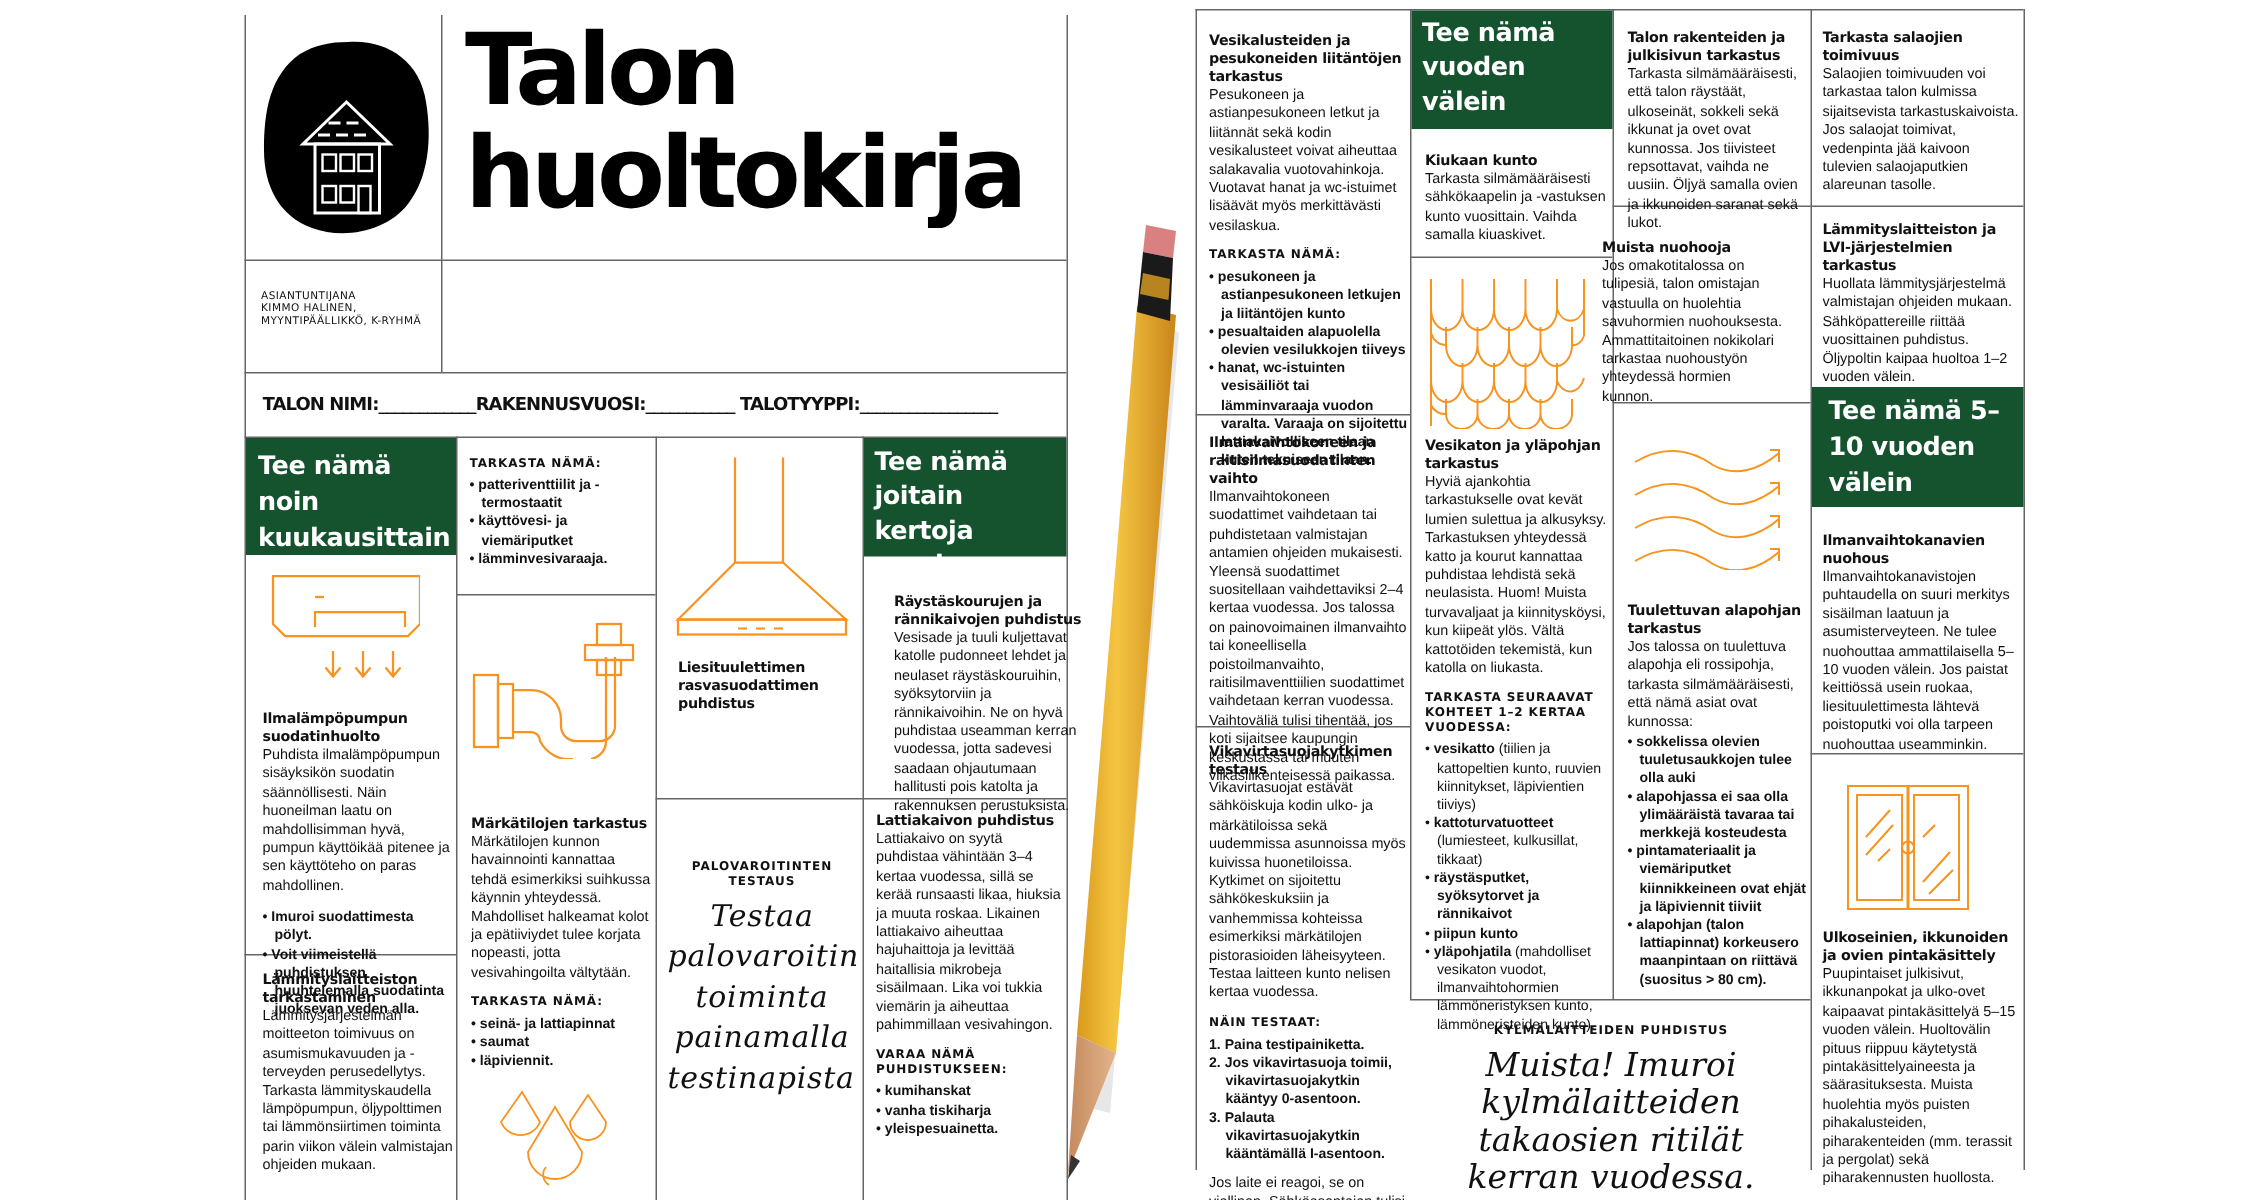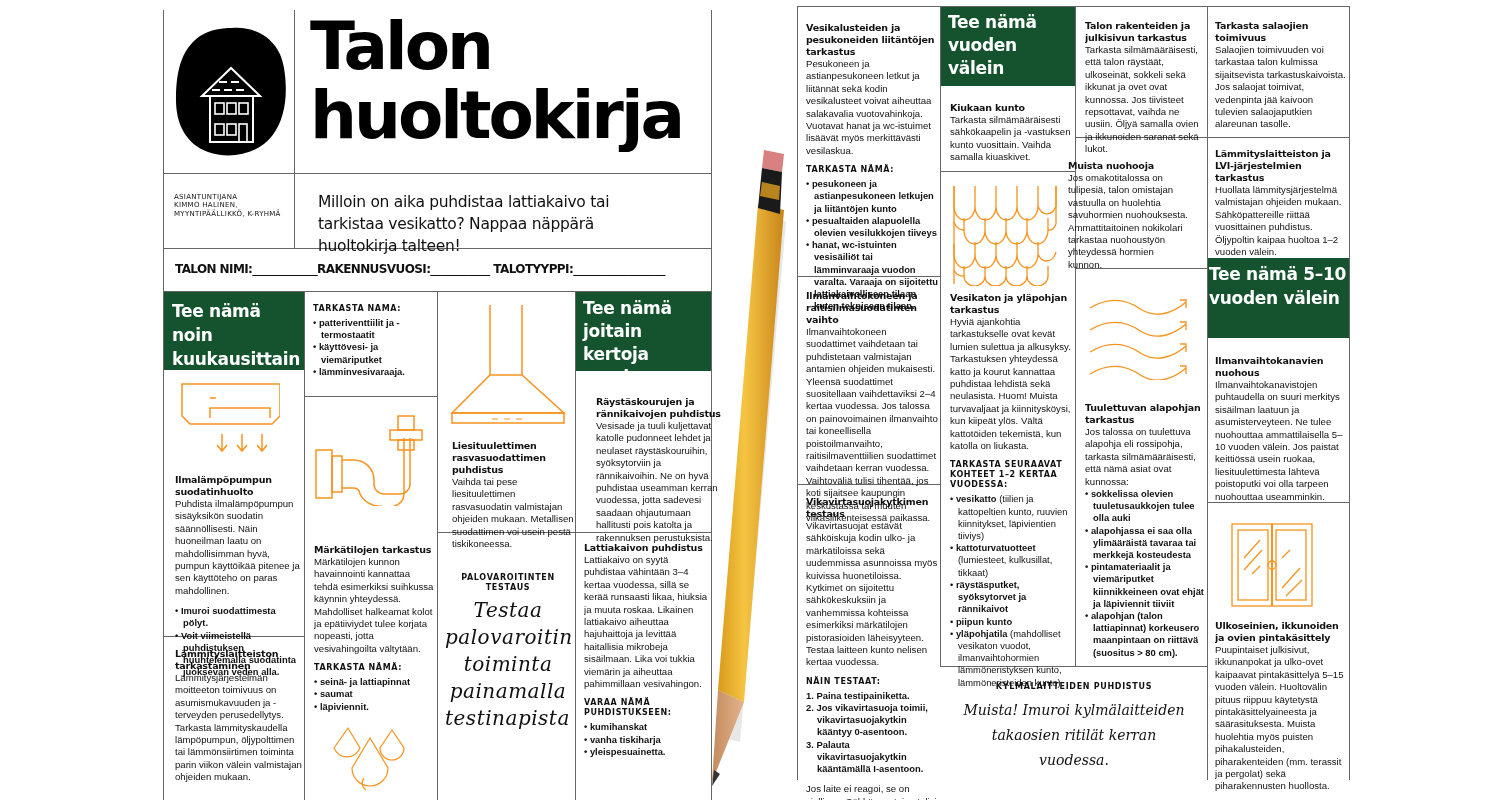--- a/index.html
+++ b/index.html
@@ -71,21 +71,20 @@
     <div style="font-size:66px; line-height:66px;">Talon</div>
     <div style="font-size:66px; line-height:72px;">huoltokirja</div>
   </div>
 
   <div class="cell" style="left:174px; top:193px; width:122px; font-size:7px; line-height:8.4px; letter-spacing:0.3px; font-family:'DejaVu Sans', sans-serif;">
     <div>ASIANTUNTIJANA</div>
     <div>KIMMO HALINEN,</div>
     <div>MYYNTIPÄÄLLIKKÖ, K-RYHMÄ</div>
   </div>
 
-  <div class="cell" style="left:318px; top:191px; width:340px; font-size:15.5px; line-height:22px; font-family:'DejaVu Sans', sans-serif; font-weight:normal; letter-spacing:-0.3px;">Milloin on aika puhdistaa lattiakaivo tai tarkistaa vesikatto? Nappaa näppärä huoltokirja talteen!</div>
 
   <div class="cell" style="left:175px; top:262px; width:530px; font-size:12px; font-weight:bold; font-family:'DejaVu Sans', sans-serif; letter-spacing:-0.6px; white-space:nowrap;">
     <span>TALON NIMI:</span><span>____________</span><span>RAKENNUSVUOSI:</span><span>___________</span>
     <span>TALOTYYPPI:</span><span>_________________</span>
   </div>
 
   <div class="orange-head" style="left:164px; top:292px; width:140px; height:78px; padding:7px 8px; font-size:17px; line-height:24px;">Tee nämä noin kuukausittain</div>
 
   <div class="ico" style="left:180px; top:382px;">
     <svg width="100" height="80" viewBox="0 0 100 80" fill="none" stroke="#f7931e" stroke-width="1.5">
@@ -153,21 +152,20 @@
     <svg width="118" height="122" viewBox="0 0 118 122" fill="none" stroke="#f7931e" stroke-width="1.5">
       <path d="M40 2 V72 M72 2 V72"></path>
       <path d="M40 72 H72 L114 110 H2 Z"></path>
       <rect x="2" y="110" width="112" height="10"></rect>
       <path d="M42 116 H48 M54 116 H60 M66 116 H72" stroke-width="1.2"></path>
     </svg>
   </div>
 
   <div class="cell" style="left:452px; top:440px; width:122px;">
     <div class="t-title">Liesituulettimen rasvasuodattimen puhdistus</div>
-    <div class="t-body">Vaihda tai pese liesituulettimen rasvasuodatin valmistajan ohjeiden mukaan. Metallisen suodattimen voi usein pestä tiskikoneessa.</div>
   </div>
 
   <div class="cell" style="left:445px; top:573px; width:126px; text-align:center;">
     <div style="font-weight:bold; font-size:8px; letter-spacing:0.7px; line-height:10px; font-family:'DejaVu Sans', sans-serif; padding:0 16px;">PALOVAROITINTEN TESTAUS</div>
     <div class="script" style="font-size:20px; line-height:27px; margin-top:4px; letter-spacing:0.5px;">Testaa palovaroitinten toiminta painamalla testinapista.</div>
   </div>
 
   <div class="orange-head" style="left:576px; top:292px; width:135px; height:79px; padding:5px 7px; font-size:17px; line-height:23px;">Tee nämä joitain kertoja vuodessa</div>
 
   <div class="cell" style="left:584px; top:396px; width:126px;margin-left:12px;">
@@ -281,34 +279,34 @@
     <div class="t-title">Tuulettuvan alapohjan tarkastus</div>
     <div class="t-body">Jos talossa on tuulettuva alapohja eli rossipohja, tarkasta silmämääräisesti, että nämä asiat ovat kunnossa:</div>
     <div class="t-bul">sokkelissa olevien tuuletusaukkojen tulee olla auki</div>
     <div class="t-bul">alapohjassa ei saa olla ylimääräistä tavaraa tai merkkejä kosteudesta</div>
     <div class="t-bul">pintamateriaalit ja viemäriputket kiinnikkeineen ovat ehjät ja läpiviennit tiiviit</div>
     <div class="t-bul">alapohjan (talon lattiapinnat) korkeusero maanpintaan on riittävä (suositus &gt; 80 cm).</div>
   </div>
 
   <div class="cell" style="left:181px; top:682px; width:266px; text-align:center;">
     <div style="font-weight:bold; font-size:8px; letter-spacing:0.7px; line-height:10px; font-family:'DejaVu Sans', sans-serif;">KYLMÄLAITTEIDEN PUHDISTUS</div>
-    <div class="script" style="font-size:14px; line-height:25px; margin-top:6px; padding:0 18px;">Muista! Imuroi kylmälaitteiden takaosien ritilät kerran vuodessa.</div>
+    <div class="script" style="font-size:22px; line-height:25px; margin-top:6px; padding:0 18px;">Muista! Imuroi kylmälaitteiden takaosien ritilät kerran vuodessa.</div>
   </div>
 
   <div class="cell" style="left:455px; top:20px; width:132px;">
     <div class="t-title">Tarkasta salaojien toimivuus</div>
     <div class="t-body">Salaojien toimivuuden voi tarkastaa talon kulmissa sijaitsevista tarkastuskaivoista. Jos salaojat toimivat, vedenpinta jää kaivoon tulevien salaojaputkien alareunan tasolle.</div>
   </div>
 
   <div class="cell" style="left:455px; top:148px; width:132px;">
     <div class="t-title">Lämmityslaitteiston ja LVI-järjestelmien tarkastus</div>
     <div class="t-body">Huollata lämmitysjärjestelmä valmistajan ohjeiden mukaan. Sähköpattereille riittää vuosittainen puhdistus. Öljypoltin kaipaa huoltoa 1–2 vuoden välein.</div>
   </div>
 
-  <div class="orange-head" style="left:448px; top:258px; width:141px; height:80px; padding:4px 1px; font-size:17px; line-height:24px;">Tee nämä 5–10 vuoden välein</div>
+  <div class="orange-head" style="left:448px; top:258px; width:141px; height:80px; padding:4px 11px; font-size:17px; line-height:24px;">Tee nämä 5–10 vuoden välein</div>
 
   <div class="cell" style="left:455px; top:355px; width:132px;">
     <div class="t-title">Ilmanvaihtokanavien nuohous</div>
     <div class="t-body">Ilmanvaihtokanavistojen puhtaudella on suuri merkitys sisäilman laatuun ja asumisterveyteen. Ne tulee nuohouttaa ammattilaisella 5–10 vuoden välein. Jos paistat keittiössä usein ruokaa, liesituulettimesta lähtevä poistoputki voi olla tarpeen nuohouttaa useamminkin.</div>
   </div>
 
   <div class="ico" style="left:470px; top:522px;">
     <svg width="84" height="86" viewBox="0 0 84 86" fill="none" stroke="#f7931e" stroke-width="1.3">
       <rect x="2" y="2" width="80" height="82"></rect>
       <rect x="8" y="8" width="30" height="70"></rect>

